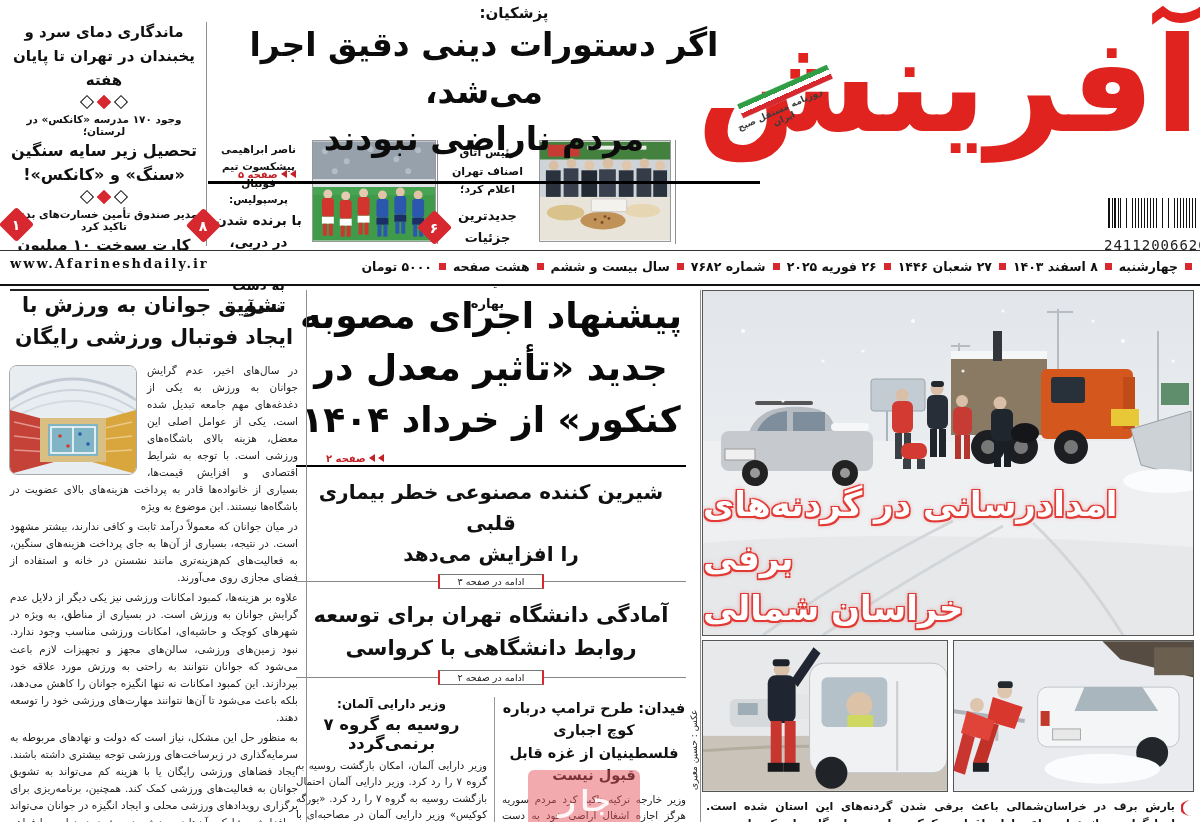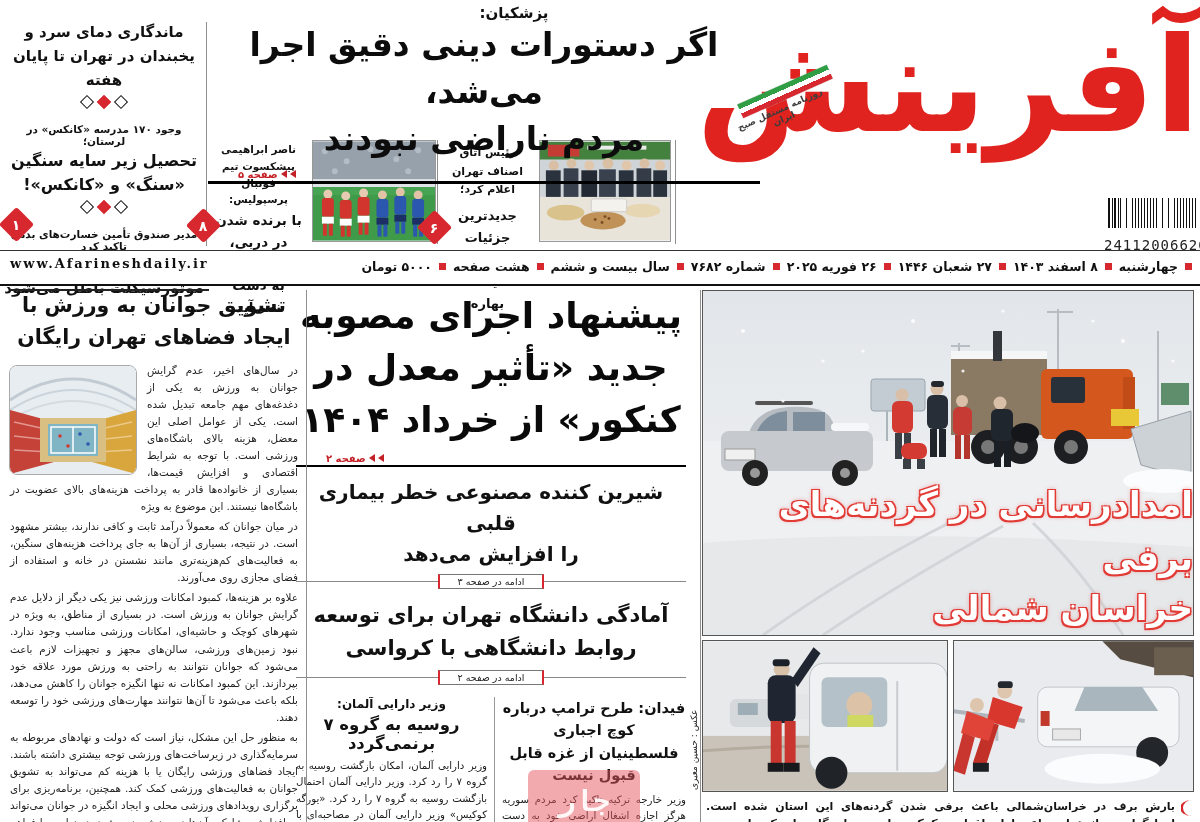--- a/index.html
+++ b/index.html
@@ -27,21 +27,21 @@
   .page-ref{position:absolute;left:30px;bottom:1px;display:flex;align-items:center;gap:3px;
      font-size:10px;font-weight:bold;color:#c42026;}
   .chev{width:0;height:0;border-top:4px solid transparent;border-bottom:4px solid transparent;border-right:6px solid #c42026;}
 
   
   .briefs{position:absolute;left:4px;top:20px;width:200px;text-align:center;}
   .brief-t1{font-size:15px;font-weight:bold;line-height:1.6;}
   .sep{margin:5px 0;display:flex;justify-content:center;gap:7px;align-items:center;}
   .dmd{width:8px;height:8px;transform:rotate(45deg);border:1.4px solid #111;background:#fff;}
   .dmd.red{background:#d7282f;border-color:#d7282f;}
-  .brief-k{font-size:10.5px;font-weight:bold;margin-top:16px;}
+  .brief-k{font-size:10.5px;font-weight:bold;margin-top:6px;}
   .brief-t2{font-size:16px;font-weight:bold;line-height:1.5;margin-top:2px;}
   .brief-t3{font-size:15px;font-weight:bold;line-height:1.55;margin-top:2px;}
 
   .badge{position:absolute;width:25px;height:25px;background:#d7282f;transform:rotate(45deg);
      border-radius:3px;display:flex;align-items:center;justify-content:center;z-index:4;}
   .badge span{transform:rotate(-45deg);color:#fff;font-size:14px;font-weight:bold;}
   #badge1{left:4px;top:212px;} #badge8{left:191px;top:213px;} #badge6{left:422px;top:215px;}
 
   .football{position:absolute;left:210px;top:140px;width:226px;height:104px;display:flex;gap:5px;}
   .football .ph{width:122px;height:100px;border:1px solid #999;overflow:hidden;flex:none;}
@@ -62,21 +62,21 @@
   
   .datebar{position:absolute;left:0;top:250px;width:1200px;height:33px;border-top:1px solid #333;border-bottom:2px solid #111;background:#fff;z-index:5;}
   .site{position:absolute;left:10px;top:5px;direction:ltr;font-family:"DejaVu Serif",serif;font-weight:bold;
      font-size:13px;letter-spacing:2px;border-bottom:2px solid #222;padding-bottom:18px;color:#111;}
   .dateline{position:absolute;right:8px;top:8px;display:flex;align-items:center;gap:7px;font-size:12.5px;font-weight:bold;color:#101010;}
   .sq{width:7px;height:7px;background:#d7282f;display:inline-block;flex:none;}
 
   
   .col-photo{position:absolute;left:702px;top:290px;width:492px;height:532px;}
   .main-photo{position:relative;width:490px;height:344px;border:1px solid #555;overflow:hidden;}
-  .photo-title{position:absolute;left:0;right:0;bottom:2px;text-align:right;font-weight:bold;color:#fff;z-index:2;
+  .photo-title{position:absolute;left:0;right:0;bottom:2px;text-align:left;font-weight:bold;color:#fff;z-index:2;
      text-shadow:-1.5px -1.5px 0 #e23b36,1.5px -1.5px 0 #e23b36,-1.5px 1.5px 0 #e23b36,1.5px 1.5px 0 #e23b36,0 0 5px rgba(226,59,54,.7);}
   .pt1{font-size:34px;line-height:1.6;} .pt2{font-size:34px;line-height:1.4;}
   .small-row{display:flex;gap:5px;margin-top:4px;}
   .sp{border:1px solid #555;overflow:hidden;height:150px;}
   .sp1{width:240px;} .sp2{width:245px;}
   .credit{position:absolute;left:-13px;top:500px;transform:rotate(-90deg);transform-origin:left top;
      font-size:9px;color:#222;white-space:nowrap;}
   .caption{display:flex;gap:6px;margin-top:6px;font-size:11px;font-weight:bold;line-height:1.55;color:#151515;text-align:justify;padding-left:4px;}
   .caption .ic{flex:none;margin-top:2px;}
 
@@ -285,21 +285,21 @@
         <span>سال بیست و ششم</span>
       <span class="sq"></span>
         <span>هشت صفحه</span>
       <span class="sq"></span>
         <span>۵۰۰۰ تومان</span>
     </div>
   </div>
 
   <section class="col-left">
     <div class="sport-title">تشویق جوانان به ورزش با</div>
-    <div class="sport-title">ایجاد فضاهای تهران رایگان</div>
+    <div class="sport-title">ایجاد فوتبال ورزشی رایگان</div>
     <div class="sport-body">
       <div class="arena">
         <svg viewBox="0 0 126 108" width="126" height="108">
           <rect width="126" height="108" fill="#e8edf1"></rect>
           <path d="M0 34 Q63 -8 126 34" stroke="#c2cbd3" fill="none" stroke-width="3"></path>
           <path d="M0 44 Q63 4 126 44" stroke="#ccd4db" fill="none" stroke-width="2"></path>
           <path d="M0 54 Q63 16 126 54" stroke="#d4dbe1" fill="none" stroke-width="2"></path>
           <polygon points="0,44 44,56 44,96 0,108" fill="#c44238"></polygon>
           <g stroke="#e3968e" stroke-width="1.5">
               <line x1="4" y1="56" x2="40" y2="64"></line>

